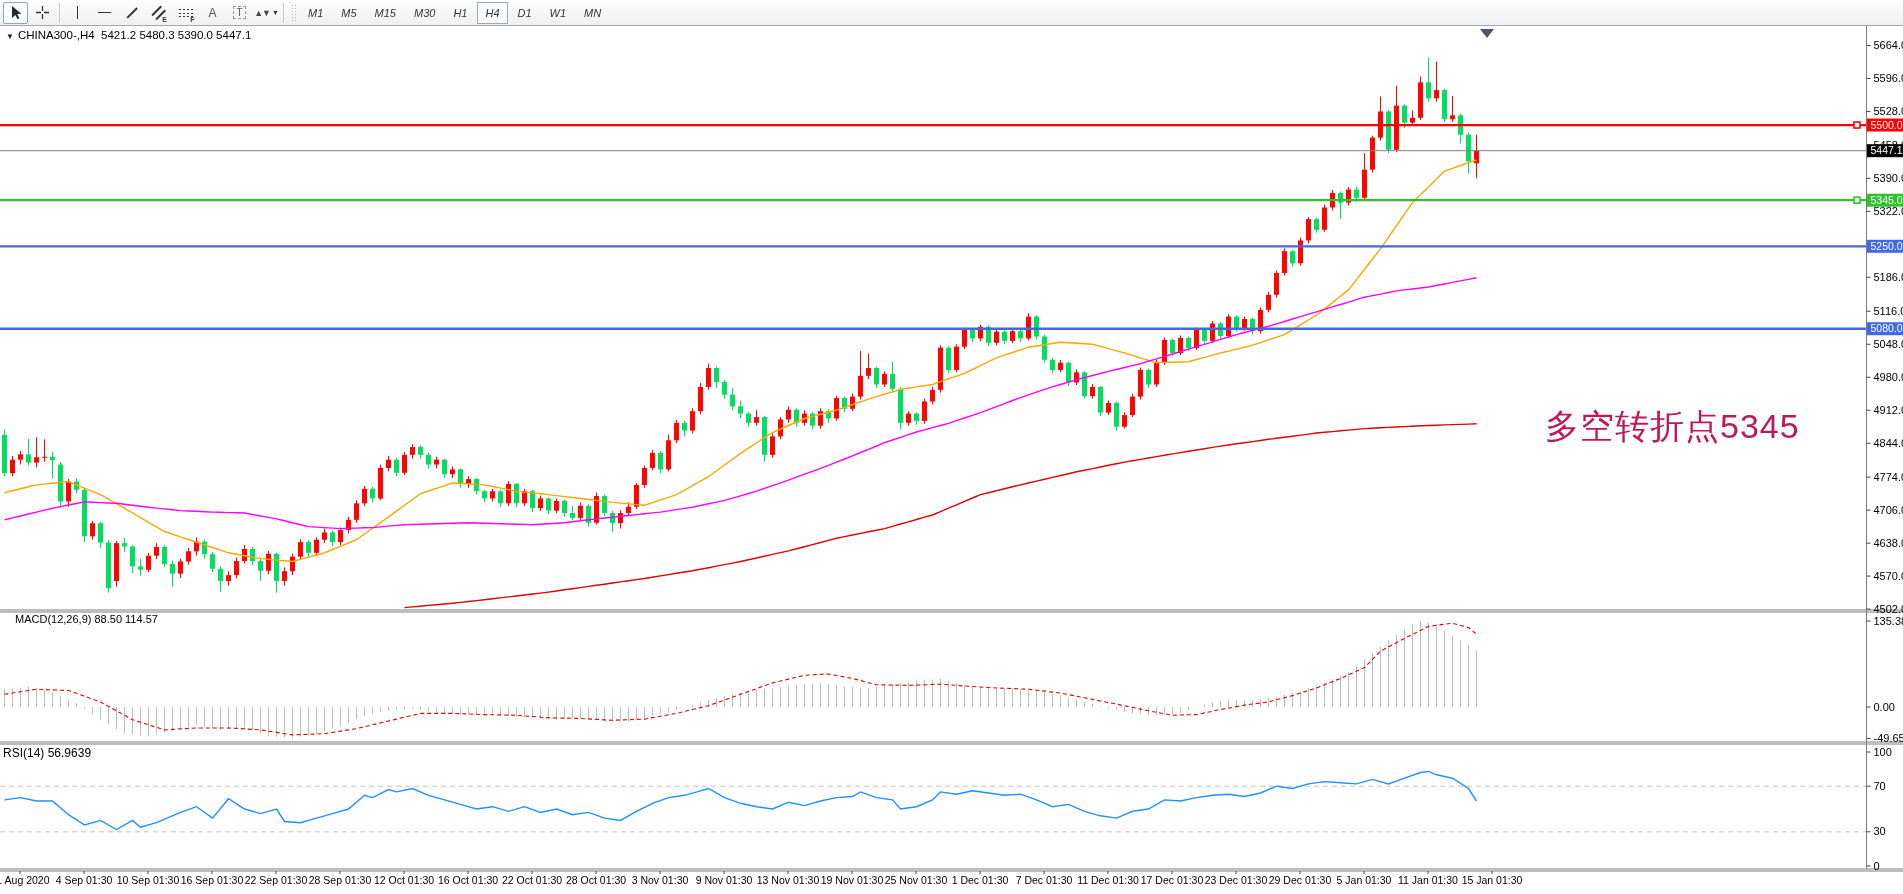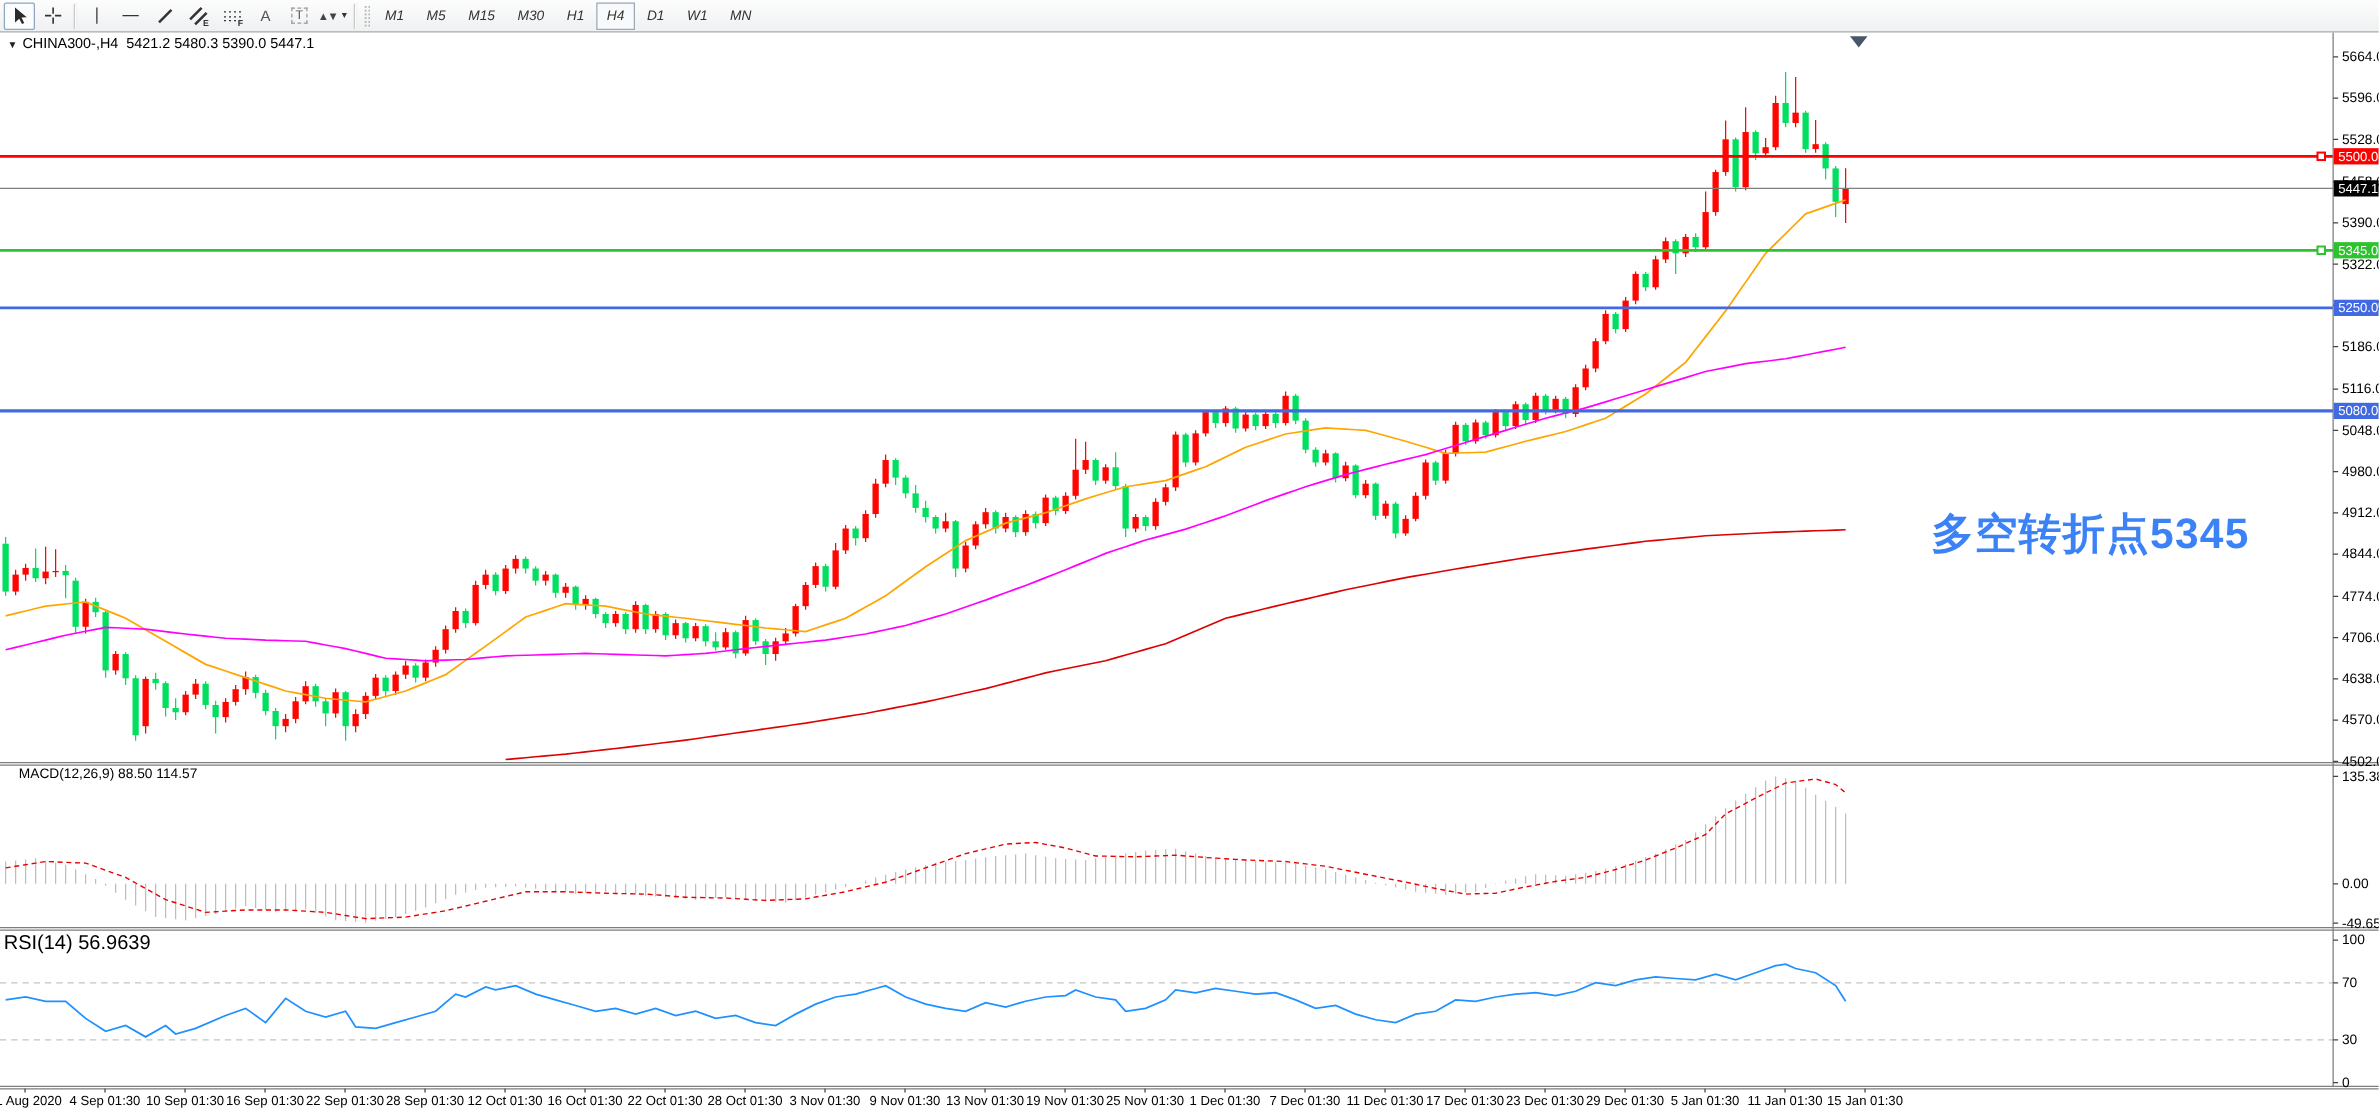--- a/index.html
+++ b/index.html
@@ -29,22 +29,22 @@
   .glyph-fib{position:relative;width:14px;height:12px;}
   .glyph-fib i{display:block;height:1px;margin:2.5px 0;background:repeating-linear-gradient(90deg,#333 0 2px,transparent 2px 4px);}
   .glyph-fib b{position:absolute;right:-2px;bottom:-4px;font-size:7px;color:#333;}
   .glyph-label{font-size:10px;color:#555;border:1px dashed #999;padding:0 2px;line-height:11px;}
   .glyph-arrows{font-size:9px;color:#444;letter-spacing:-1px;}
   
   .overlay{position:absolute;z-index:20;white-space:nowrap;}
   #chart-title{left:6px;top:29px;font-size:11.5px;color:#000;}
   #chart-title .tri{font-size:8px;margin-right:4px;color:#222;}
   #macd-label{left:3px;top:613px;font-size:11px;color:#000;padding-left:12px;}
-  #rsi-label{left:3px;top:746px;font-size:16px;color:#000;}
-  #annotation{left:1545px;top:404px;font-size:34px;font-weight:bold;color:#3b82f6;letter-spacing:1px;}
+  #rsi-label{left:3px;top:746px;font-size:12px;color:#000;}
+  #annotation{left:1545px;top:404px;font-size:34px;font-weight:normal;color:#be185d;letter-spacing:1px;}
   #chart-svg{position:absolute;left:0;top:0;z-index:10;}
   svg text{font-family:"Liberation Sans",sans-serif;}
 </style>
 </head>
 <body>
 
 <div id="toolbar">
     <div class="tbtn active">
       <svg width="15" height="15">
         <polygon points="4,1 4,13 7.4,9.9 9.6,14.2 11.4,13.3 9.2,9 13.4,8.7" fill="#2b2b2b"></polygon>

